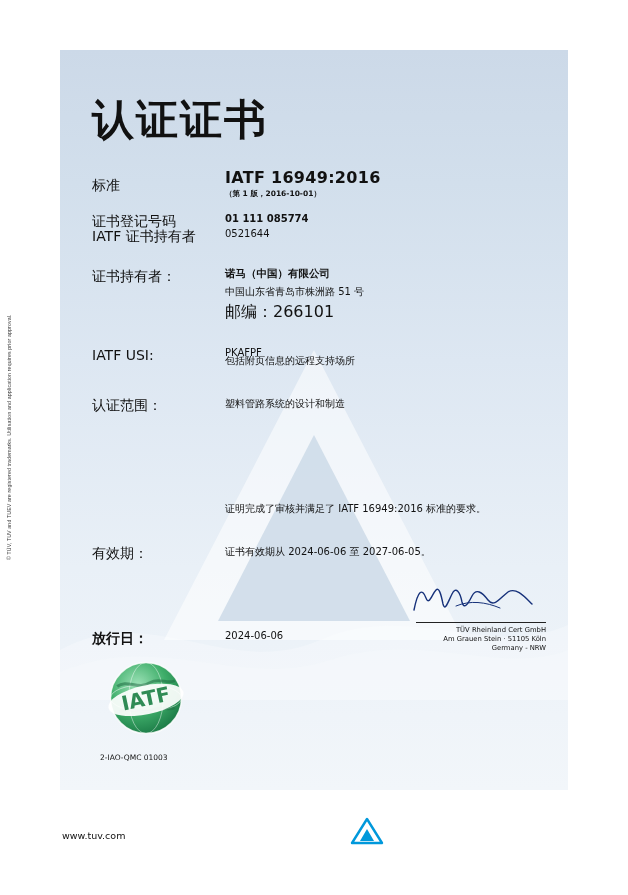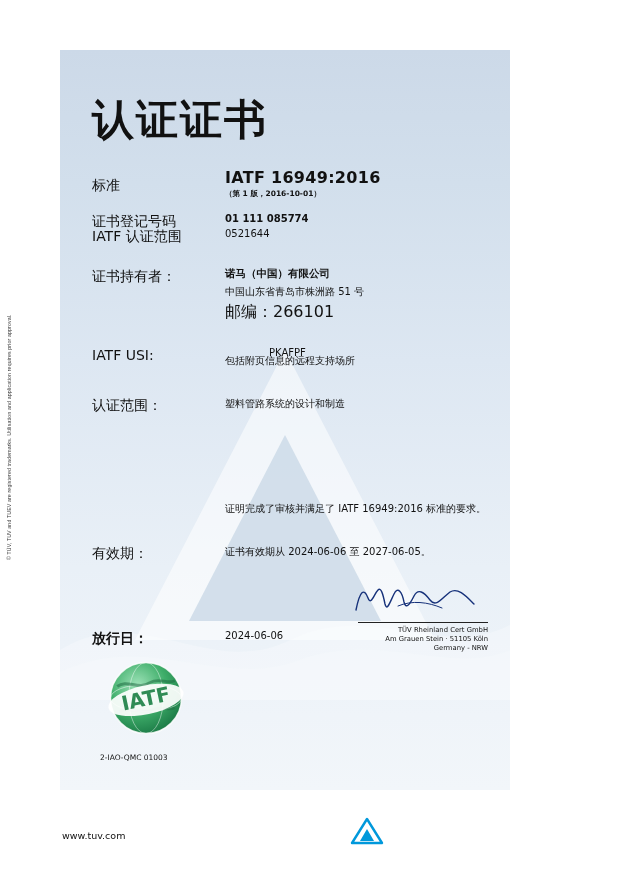--- a/index.html
+++ b/index.html
@@ -27,21 +27,21 @@
     letter-spacing: 0.15px;
     color: #3b3b3b;
     white-space: nowrap;
   }
 
   
   .cert {
     position: absolute;
     left: 60px;
     top: 50px;
-    width: 450px;
+    width: 508px;
     height: 740px;
     background: linear-gradient(to bottom, #ccd9e8 0%, #d2dfec 18%, #dde7f2 42%, #e9f0f7 70%, #f2f6fa 100%);
     overflow: hidden;
   }
 
   
   .wm-triangle {
     position: absolute;
     left: 50%;
     top: 300px;
@@ -115,21 +115,21 @@
   .reg-value  { left: 165px; top: 163px; font-weight: bold; font-size: 10px; }
   .iatf-label { left: 32px;  top: 178px; }
   .iatf-value { left: 165px; top: 178px; font-size: 10px; }
 
   .holder-label { left: 32px;  top: 218px; }
   .holder-name  { left: 165px; top: 217px; font-weight: bold; font-size: 10.5px; }
   .holder-addr  { left: 165px; top: 235px; font-size: 10px; }
   .holder-zip   { left: 165px; top: 252px; font-size: 16px; }
 
   .usi-label    { left: 32px;  top: 297px; }
-  .usi-value    { left: 165px; top: 297px; font-size: 10px; margin-left: 44px; }
+  .usi-value    { left: 165px; top: 297px; font-size: 10px; }
   .usi-note     { left: 165px; top: 304px; font-size: 10px; }
 
   .scope-label  { left: 32px;  top: 347px; }
   .scope-value  { left: 165px; top: 347px; font-size: 10px; }
 
   .statement    { left: 165px; top: 452px; font-size: 10px; }
 
   .valid-label  { left: 32px;  top: 495px; }
   .valid-value  { left: 165px; top: 495px; font-size: 10px; }
 
@@ -237,21 +237,21 @@
 
     <div class="title">认证证书</div>
 
     <div class="row lbl std-label">标准</div>
     <div class="row val std-value">IATF 16949:2016</div>
     <div class="row val std-sub">（第 1 版，2016-10-01）</div>
 
     <div class="row lbl reg-label">证书登记号码</div>
     <div class="row val reg-value">01 111 085774</div>
 
-    <div class="row lbl iatf-label">IATF 认证范围</div>
+    <div class="row lbl iatf-label">IATF 证书持有者</div>
     <div class="row val iatf-value">0521644</div>
 
     <div class="row lbl holder-label">证书持有者：</div>
     <div class="row val holder-name">诺马（中国）有限公司</div>
     <div class="row val holder-addr">中国山东省青岛市株洲路 51 号</div>
     <div class="row val holder-zip">邮编：266101</div>
 
     <div class="row lbl usi-label">IATF USI:</div>
     <div class="row val usi-value">PKAFPF</div>
     <div class="row val usi-note">包括附页信息的远程支持场所</div>

